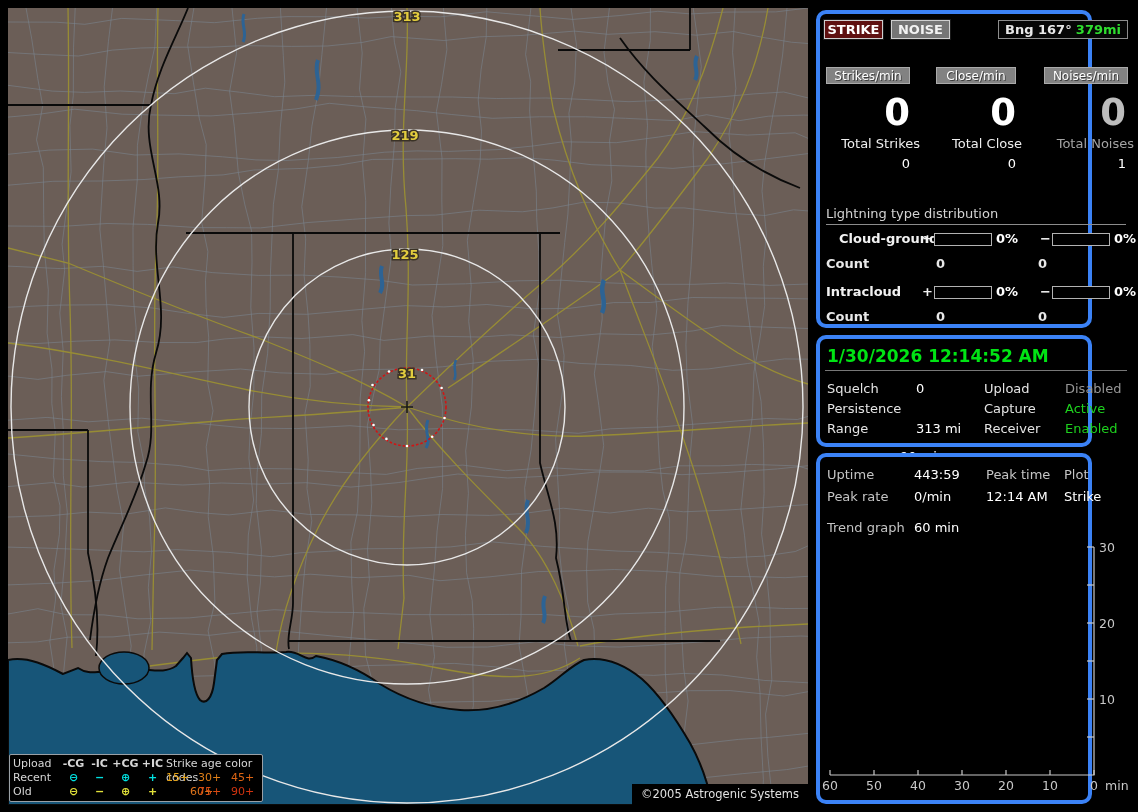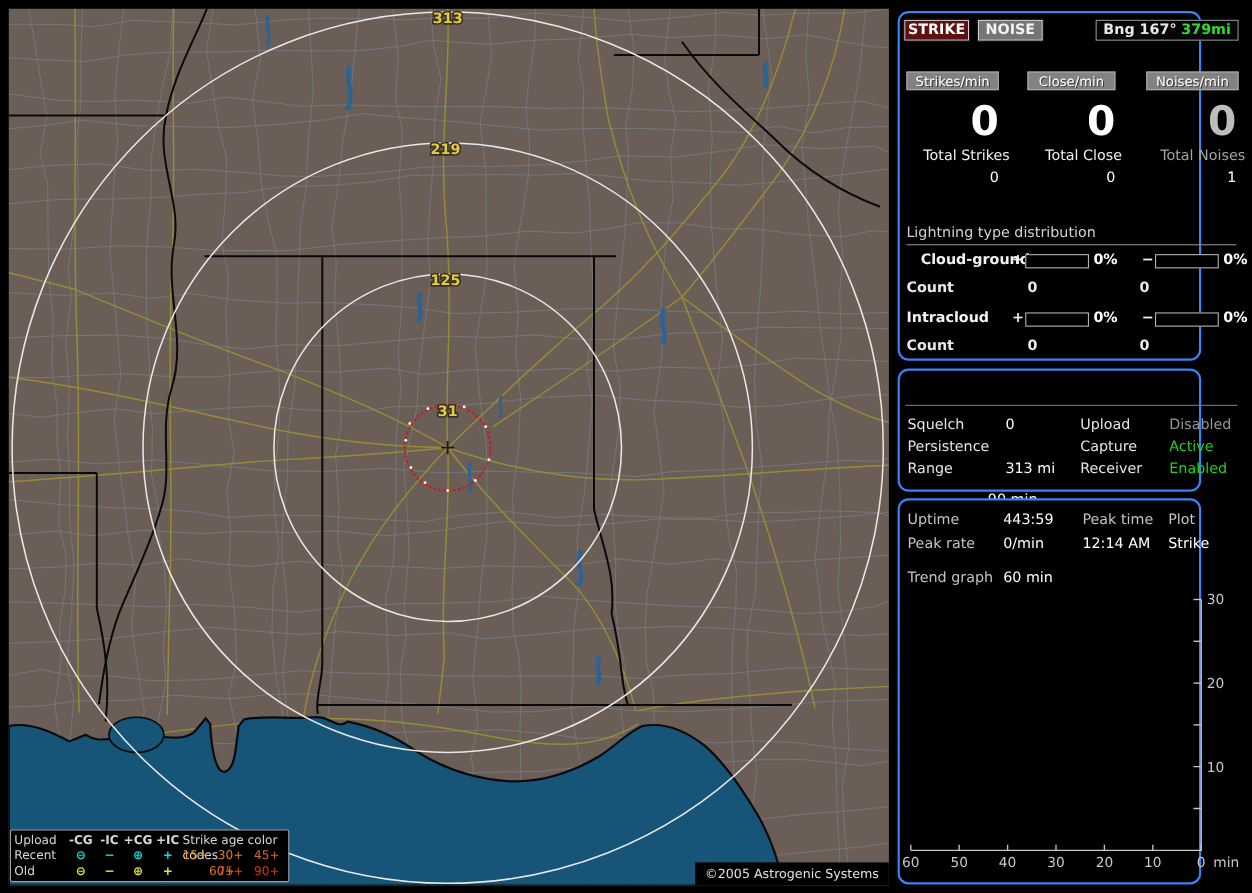--- a/index.html
+++ b/index.html
@@ -14,21 +14,21 @@
   #legend{position:absolute;left:1px;bottom:3px;width:246px;background:#000;
           border:1px solid #9aa0a6;border-radius:2px;padding:2px 3px;
           display:grid;grid-template-columns:47px 27px 25px 27px 27px 32px 33px 30px;
           grid-auto-rows:14px;font-size:11px;line-height:14px;color:#d6d6d6;}
   #legend .hdr{color:#d6d6d6;}
   #legend .age-hdr{grid-column:6/9;}
   #legend .sym{text-align:center;font-weight:bold;}
   #legend .age{text-align:left;}
   
   .panel{position:absolute;left:816px;width:276px;background:#000;
-         border:2px solid #3b82f6;border-radius:10px;box-sizing:border-box;}
+         border:4px solid #3b82f6;border-radius:10px;box-sizing:border-box;}
   #panel-counters{top:10px;height:318px;}
   #panel-status{top:335px;height:112px;}
   #panel-trend{top:453px;height:351px;}
   .abs{position:absolute;}
   .btn{font-weight:bold;font-size:13px;text-align:center;line-height:17px;height:19px;
        box-sizing:border-box;cursor:default;}
   #btn-strike{left:4px;top:6px;width:59px;background:#5f1010;color:#fff;
               border:1px solid #cfcfcf;outline:1px solid #1a1a1a;}
   #btn-noise{left:71px;top:6px;width:59px;background:#757575;color:#f2f2f2;
              border:1px solid #cfcfcf;outline:1px solid #1a1a1a;}
@@ -241,20 +241,21 @@
     <span class="dist-pct" style="position:absolute;left:288px;">0%</span>
   </div>
   <div class="row-line" style="left:6px;top:295px;width:304px;font-weight:bold;">
     <span style="position:absolute;left:0;">Count</span>
     <span style="position:absolute;left:110px;">0</span>
     <span style="position:absolute;left:212px;">0</span>
   </div>
 </div>
 
 <div class="panel" id="panel-status">
+  <div class="abs" id="datetime">1/30/2026 12:14:52 AM</div>
   <div class="abs" id="dt-rule"></div>
 
   <div class="cell st-label" style="left:7px;top:41px;">Squelch</div>
   <div class="cell st-val" style="left:96px;top:41px;">0</div>
   <div class="cell st-label" style="left:7px;top:61px;">Persistence</div>
   <div class="cell st-val" style="left:80px;top:61px;margin-top:48px;">90 min</div>
   <div class="cell st-label" style="left:7px;top:81px;">Range</div>
   <div class="cell st-val" style="left:96px;top:81px;">313 mi</div>
 
   <div class="cell st-label" style="left:164px;top:41px;">Upload</div>

